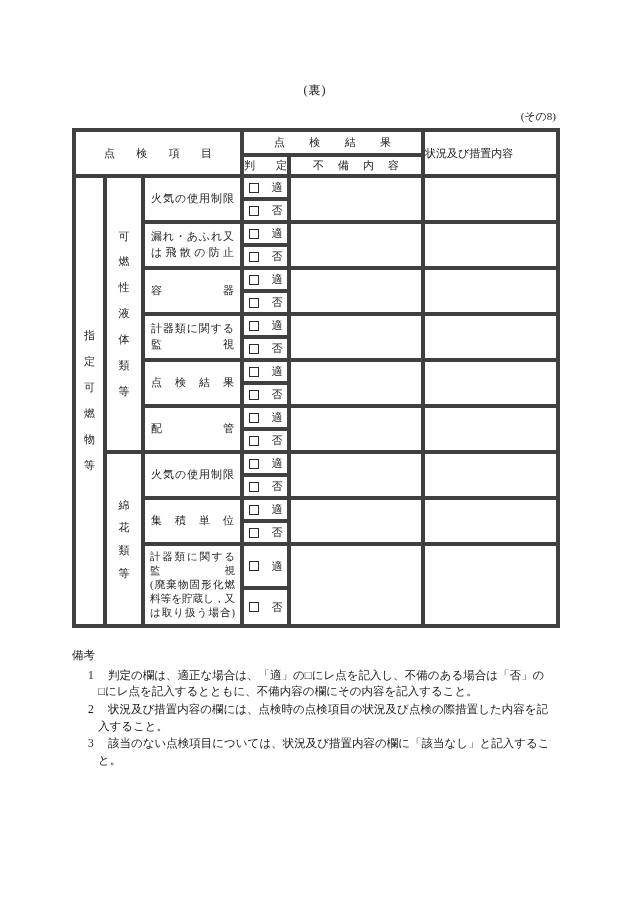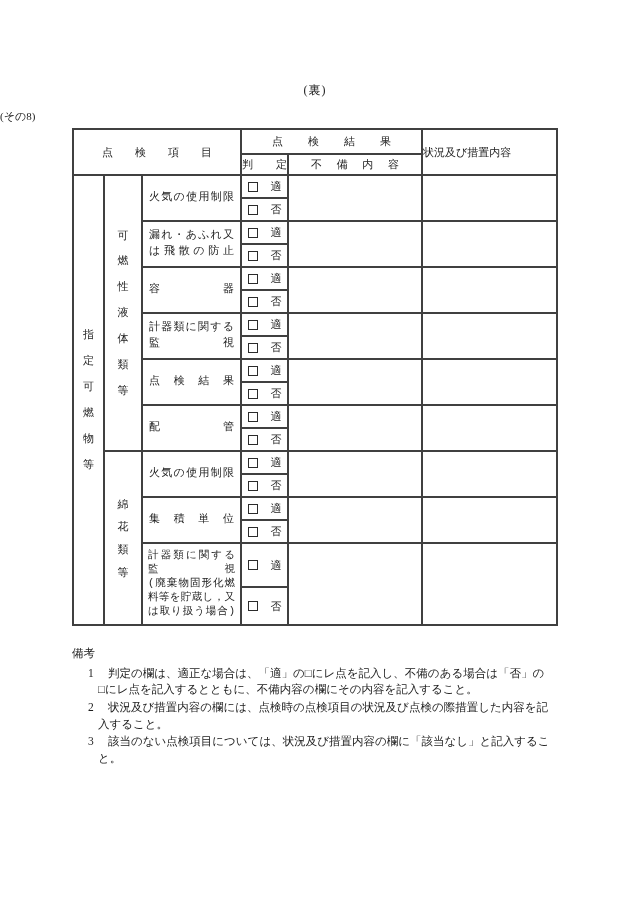--- a/index.html
+++ b/index.html
@@ -5,30 +5,30 @@
   html,body{margin:0;padding:0;background:#fff;}
   .page{
     position:relative;
     width:630px;height:915px;
     background:#ffffff;
     color:#1c1c1c;
     font-family:"Liberation Serif","DejaVu Serif",serif;
     overflow:hidden;
   }
   .side-label{padding-top:82px;text-align:center;font-size:12px;letter-spacing:1px;}
-  .sheet-no{padding:10px 74px 4px 0;font-size:11px;}
+  .sheet-no{padding:10px 74px 4px 0;text-align:right;font-size:11px;}
 
   table.inspection{
     border-collapse:collapse;
     table-layout:fixed;
     margin-left:72px;
     width:484px;
   }
   td{
-    border:2px solid #404040;
+    border:4px solid #404040;
     font-size:11px;
     vertical-align:middle;
     padding:0;
     overflow:hidden;
   }
   tr.r1{height:25px}
   tr.r2{height:21px}
   tr.sub{height:23px}
   tr.sub-a{height:44px}
   tr.sub-b{height:38px}
@@ -43,21 +43,20 @@
   .grp{text-align:center;white-space:pre-line;}
   .g-tall{line-height:2.35;}
   .g-short{line-height:2.05;}
 
   .item{
     padding:1px 6px;
     white-space:pre-line;
     line-height:1.42;
     text-align:justify;
     text-align-last:justify;
-    font-family:Liberation Mono, monospace;
   }
   .item.small{font-size:10.5px;line-height:1.33;padding:1px 5px;}
 
   .jwrap{display:flex;align-items:center;justify-content:center;gap:13px;}
   .cbx{width:8px;height:8px;border:1px solid #2b2b2b;display:inline-block;background:#fff;}
 
   .notes{margin:19px 0 0 72px;width:488px;font-size:11.5px;line-height:1.45;}
   .notes .heading{margin-bottom:3px;}
   .note{display:flex;padding-left:16px;margin-top:1px;}
   .note .num{width:20px;flex:none;}

